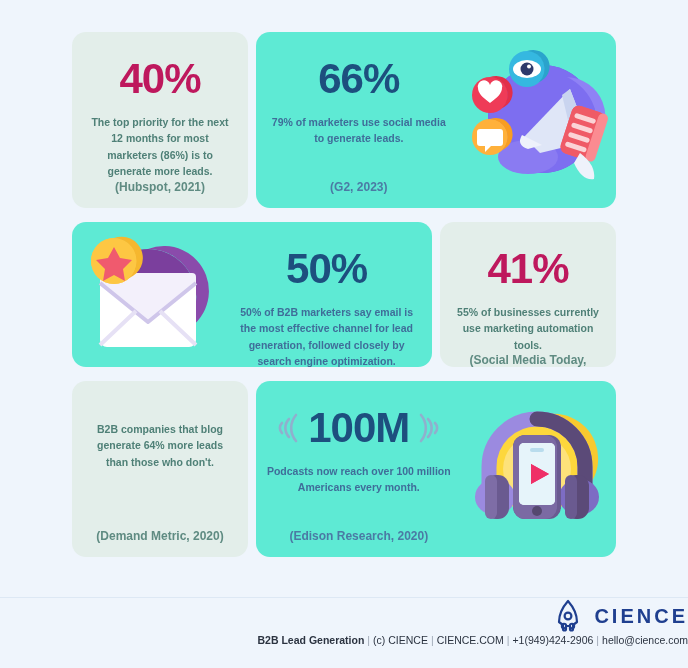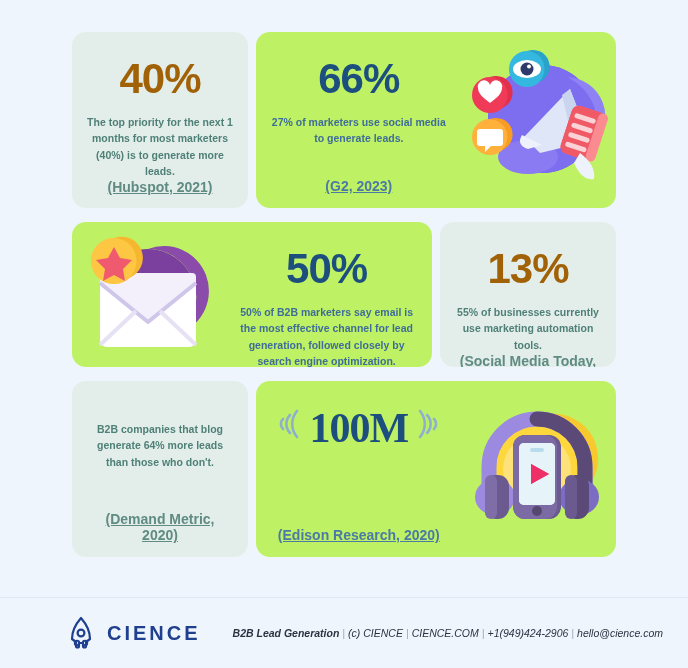--- a/index.html
+++ b/index.html
@@ -20,103 +20,103 @@
   .row { display: flex; gap: 8px; height: 176px; }
   .row.r2 { height: 145px; }
 
   .card {
     border-radius: 14px;
     position: relative;
     display: flex;
     overflow: hidden;
   }
   .card.green { background: #e3eeea; }
-  .card.blue  { background: #bef264; }
+  .card.blue  { background: #5eead4; }
 
   .w-small { width: 176px; flex: 0 0 176px; }
   .w-big   { flex: 1 1 auto; }
 
   .stat-block {
     display: flex; flex-direction: column;
     align-items: center; justify-content: flex-start;
     text-align: center;
     padding: 26px 14px 10px 14px;
     width: 100%;
   }
   .card.blue .stat-block.with-art { width: 56%; padding-left: 10px; padding-right: 6px;}
   .card.blue .stat-block.art-left { width: 58%; padding-right: 16px; }
 
   .big-num {
     font-weight: 700;
     letter-spacing: -1px;
     line-height: 1;
   }
-  .green .big-num { color: #a16207; font-size: 42px; }
+  .green .big-num { color: #be185d; font-size: 42px; }
   .blue  .big-num { color: #1d4f7e; font-size: 42px; }
 
   .desc {
     font-size: 10.5px; line-height: 1.55; font-weight: 600;
     margin-top: 14px; max-width: 250px;
   }
   .green .desc { color: #4f8077; }
   .blue  .desc { color: #3f6d99; }
 
   .source {
-    font-size: 14px; font-weight: 600; margin-top: auto; padding-bottom: 4px; text-decoration: underline;
+    font-size: 12px; font-weight: 600; margin-top: auto; padding-bottom: 4px;
   }
   .green .source { color: #5f8b82; }
   .blue  .source { color: #4b7aa4; }
 
   
   .art { display: flex; align-items: center; justify-content: center; flex: 1 1 auto; }
 
   
-  .num-wave { display: flex; align-items: flex-start; justify-content: center; gap: 8px; font-family: Liberation Serif, serif; }
+  .num-wave { display: flex; align-items: center; justify-content: center; gap: 8px; }
   .wave { display: block; }
 
   
   .divider {
     position: absolute; left: 0; top: 597px; width: 688px; height: 1px;
     background: #dde8f4;
   }
   .footer {
     position: absolute; left: 0; top: 598px; width: 688px; height: 70px;
-    display: flex; align-items: center; padding-left: 64px;
+    display: flex; align-items: flex-end; padding-left: 64px; flex-direction: column;
   }
   .logo-wrap { display: flex; align-items: center; gap: 9px; }
   .logo-text {
     color: #1f3f8f; font-size: 20px; font-weight: 700; letter-spacing: 3px;
   }
   .footer-text {
-    margin-left: 32px; font-size: 10.5px; color: #2b3340; white-space: nowrap; font-style: italic;
+    margin-left: 32px; font-size: 10.5px; color: #2b3340; white-space: nowrap;
   }
   .footer-text .strong { font-weight: 700; }
   .footer-text .sep { color: #9fa8b5; padding: 0 3px; }
 </style>
 </head>
 <body>
 
 <div class="page">
 
   <div class="grid">
 
     <div class="row">
 
       <div class="card green w-small">
         <div class="stat-block">
           <div class="big-num">40%</div>
-          <div class="desc">The top priority for the next 1 months for most marketers (40%) is to generate more leads.</div>
+          <div class="desc">The top priority for the next 12 months for most marketers (86%) is to generate more leads.</div>
           <div class="source">(Hubspot, 2021)</div>
         </div>
       </div>
 
       <div class="card blue w-big">
         <div class="stat-block with-art">
           <div class="big-num">66%</div>
-          <div class="desc">27% of marketers use social media to generate leads.</div>
+          <div class="desc">79% of marketers use social media to generate leads.</div>
           <div class="source">(G2, 2023)</div>
         </div>
         <div class="art">
           <svg width="150" height="150" viewBox="0 0 150 150">
             <circle cx="80" cy="74" r="54" fill="#6c5ce7"></circle>
             <circle cx="80" cy="74" r="54" fill="#7d6ef0"></circle>
             <path d="M105 32 a54 54 0 0 1 27 68 a40 40 0 0 0 -27 -68z" fill="#8f82f5"></path>
             <ellipse cx="66" cy="112" rx="30" ry="17" fill="#8a7bf2"></ellipse>
 
             <path d="M62 92 L108 44 L128 96 L78 108 Z" fill="#dfe6f7"></path>
@@ -172,21 +172,21 @@
         </div>
         <div class="stat-block art-left">
           <div class="big-num">50%</div>
           <div class="desc">50% of B2B marketers say email is the most effective channel for lead generation, followed closely by search engine optimization.</div>
           <div class="source">(Statista, 2011)</div>
         </div>
       </div>
 
       <div class="card green w-small">
         <div class="stat-block">
-          <div class="big-num">13%</div>
+          <div class="big-num">41%</div>
           <div class="desc">55% of businesses currently use marketing automation tools.</div>
           <div class="source">(Social Media Today, 2012)</div>
         </div>
       </div>
     </div>
 
     <div class="row">
 
       <div class="card green w-small">
         <div class="stat-block">
@@ -203,20 +203,21 @@
               <path d="M11 8 a13 13 0 0 0 0 18" fill="none" stroke="#8fb0cd" stroke-width="2.6" stroke-linecap="round"></path>
               <path d="M4 12 a7 7 0 0 0 0 10" fill="none" stroke="#8fb0cd" stroke-width="2.6" stroke-linecap="round"></path>
             </svg>
             <div class="big-num">100M</div>
             <svg class="wave" width="22" height="34" viewBox="0 0 22 34">
               <path d="M4 4 a20 20 0 0 1 0 26" fill="none" stroke="#8fb0cd" stroke-width="2.6" stroke-linecap="round"></path>
               <path d="M11 8 a13 13 0 0 1 0 18" fill="none" stroke="#8fb0cd" stroke-width="2.6" stroke-linecap="round"></path>
               <path d="M18 12 a7 7 0 0 1 0 10" fill="none" stroke="#8fb0cd" stroke-width="2.6" stroke-linecap="round"></path>
             </svg>
           </div>
+          <div class="desc">Podcasts now reach over 100 million Americans every month.</div>
           <div class="source">(Edison Research, 2020)</div>
         </div>
         <div class="art">
           <svg width="140" height="140" viewBox="0 0 140 140">
             <circle cx="70" cy="66" r="48" fill="#ffd93d"></circle>
             <circle cx="70" cy="66" r="48" fill="#fdd73c"></circle>
             <path d="M70 18 a48 48 0 0 1 33 83 a41 41 0 0 0 -33 -83z" fill="#f7c92f"></path>
             <circle cx="70" cy="70" r="34" fill="#fde27a"></circle>
 
             <path d="M22 88 v-20 a48 48 0 0 1 96 0 v20" fill="none" stroke="#9b8ae0" stroke-width="15" stroke-linecap="round"></path>

